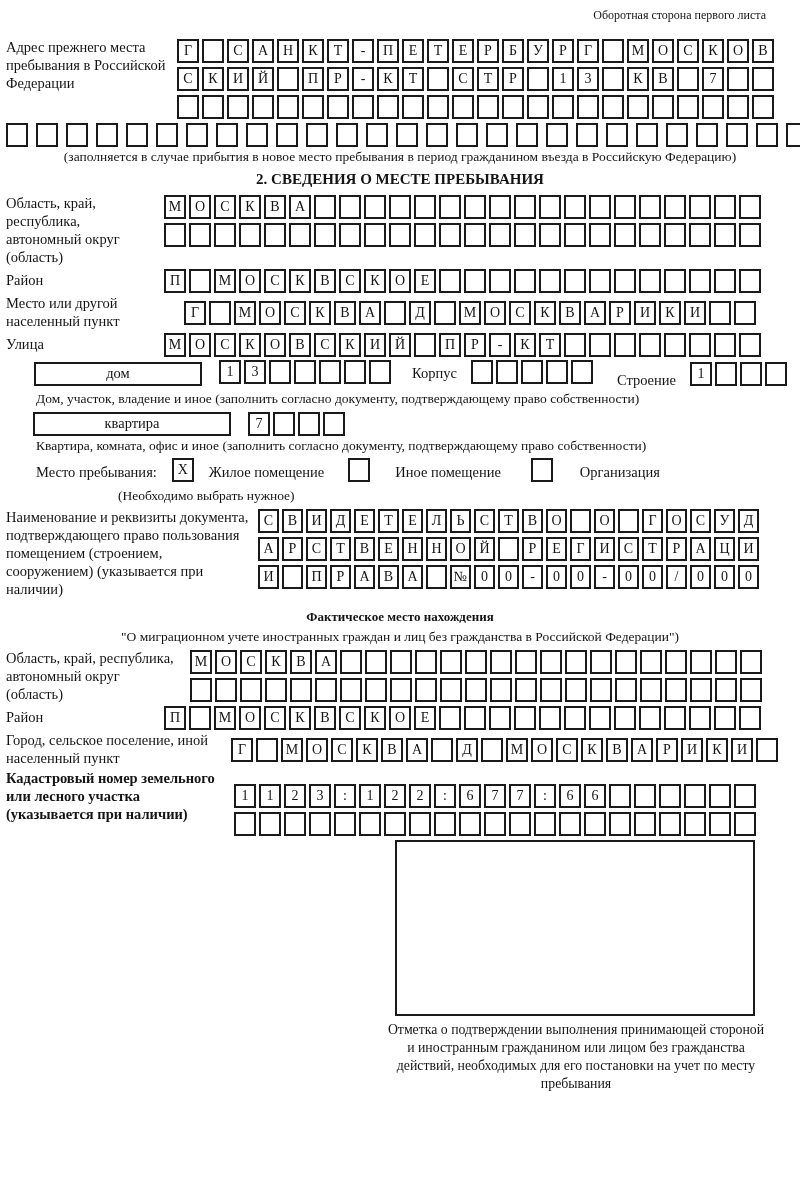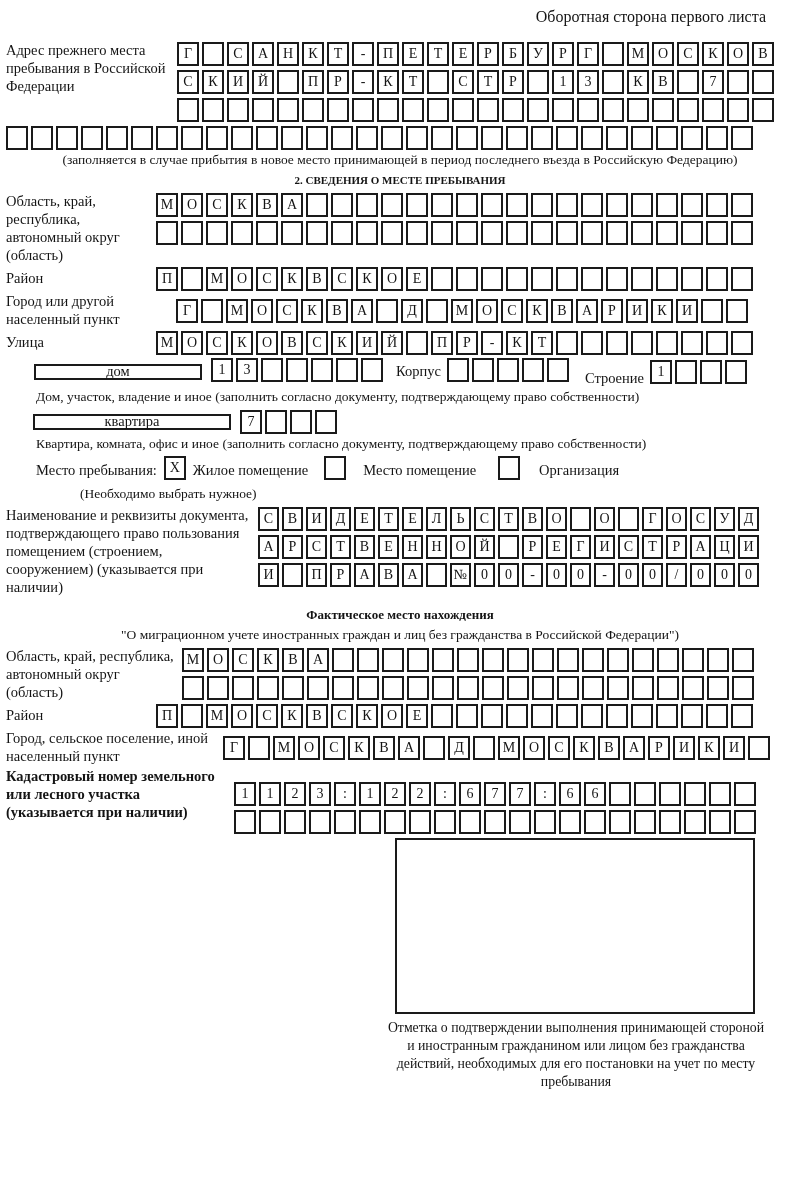--- a/index.html
+++ b/index.html
@@ -2,50 +2,50 @@
 <html><head>
 <meta charset="utf-8">
 <style>
   html,body{margin:0;padding:0;background:#e8e8e8;}
   .page{
     width:800px;height:1180px;box-sizing:border-box;margin:0 auto;
     background:#ffffff;color:#141414;
     font-family:"Liberation Serif","DejaVu Serif",serif;
     padding:8px 6px 0 6px;overflow:hidden;position:relative;
   }
-  .top-title{text-align:right;padding-right:28px;font-size:16px;margin-bottom:16px;}
+  .top-title{text-align:right;padding-right:28px;font-size:12px;margin-bottom:16px;}
   .frow{display:flex;align-items:flex-start;}
   .frow.vcenter{align-items:center;}
   .lbl{font-size:14.5px;line-height:1.24;flex:0 0 auto;box-sizing:border-box;padding-right:6px;}
   .w-prev{width:171px;}
   .w-150{width:150px;}
   .w-170{width:170px;}
   .w-176{width:176px;}
   .w-217{width:217px;}
   .w-228{width:228px;font-weight:bold;}
   .w-252{width:252px;}
   .rows{display:flex;flex-direction:column;}
   .cellrow{display:flex;gap:3px;margin-bottom:4px;}
   .cellrow:last-child{margin-bottom:0;}
   .cell{
     box-sizing:border-box;flex:0 0 auto;width:22px;height:24px;
     border:2px solid #1a1a1a;display:flex;align-items:center;justify-content:center;
     font-size:14px;background:#fff;
   }
   .t .cell{width:21px;}
   .widebox{
-    box-sizing:border-box;height:16px;border:2px solid #1a1a1a;
+    box-sizing:border-box;height:24px;border:2px solid #1a1a1a;
     display:flex;align-items:center;justify-content:center;font-size:14.5px;background:#fff;font-family:Liberation Serif, serif;
   }
   .note{font-size:13.5px;line-height:1.25;}
   .center{text-align:center;}
-  .sec-title{font-weight:bold;font-size:11px;text-align:center;margin:5px 0 7px 0;}
+  .sec-title{font-weight:bold;font-size:15px;text-align:center;margin:5px 0 7px 0;}
   .sub-title{font-weight:bold;font-size:13px;text-align:center;margin:10px 0 4px 0;}
   .inline-lbl{font-size:14.5px;}
-  .mb2{margin-bottom:2px;} .mb4{margin-bottom:4px;} .mb6{margin-bottom:6px;}
+  .mb2{margin-bottom:2px;gap:8px;} .mb4{margin-bottom:4px;} .mb6{margin-bottom:6px;}
   .stamp-box{box-sizing:border-box;width:360px;height:176px;border:2px solid #1a1a1a;margin:4px 0 0 389px;background:#fff;}
   .stamp-note{width:380px;margin:5px 0 0 380px;font-size:13.8px;line-height:1.3;text-align:center;}
 </style>
 </head>
 <body>
 
 <div class="page">
 
   <div class="top-title">Оборотная сторона первого листа</div>
 
@@ -157,21 +157,21 @@
       <span class="cell"></span>
       <span class="cell"></span>
       <span class="cell"></span>
       <span class="cell"></span>
       <span class="cell"></span>
       <span class="cell"></span>
       <span class="cell"></span>
       <span class="cell"></span>
       <span class="cell"></span>
     </div>
-  <div class="note center mb4">(заполняется в случае прибытия в новое место принимающей в период последнего въезда в Российскую Федерацию)</div>
+  <div class="note center mb4">(заполняется в случае прибытия в новое место пребывания в период гражданином въезда в Российскую Федерацию)</div>
 
   <div class="sec-title">2. СВЕДЕНИЯ О МЕСТЕ ПРЕБЫВАНИЯ</div>
 
   <div class="frow mb2">
     <div class="lbl w-150">Область, край, республика, автономный округ (область)</div>
     <div class="rows">
       <div class="cellrow">
           <span class="cell">М</span>
           <span class="cell">О</span>
           <span class="cell">С</span>
@@ -250,21 +250,21 @@
         <span class="cell"></span>
         <span class="cell"></span>
         <span class="cell"></span>
         <span class="cell"></span>
         <span class="cell"></span>
         <span class="cell"></span>
       </div>
   </div>
 
   <div class="frow vcenter mb2">
-    <div class="lbl w-170">Город или другой населенный пункт</div>
+    <div class="lbl w-170">Место или другой населенный пункт</div>
     <div class="cellrow">
         <span class="cell">Г</span>
         <span class="cell"></span>
         <span class="cell">М</span>
         <span class="cell">О</span>
         <span class="cell">С</span>
         <span class="cell">К</span>
         <span class="cell">В</span>
         <span class="cell">А</span>
         <span class="cell"></span>
@@ -357,27 +357,27 @@
 
   <div class="frow vcenter mb2" style="margin-left:30px;">
     <div class="inline-lbl">Место пребывания:</div>
     <div class="cellrow" style="margin-left:7px;">
         <span class="cell">X</span>
       </div>
     <div class="inline-lbl" style="margin-left:7px;">Жилое помещение</div>
     <div class="cellrow" style="margin-left:16px;">
         <span class="cell"></span>
       </div>
-    <div class="inline-lbl" style="margin-left:17px;">Место помещение</div>
+    <div class="inline-lbl" style="margin-left:17px;">Иное помещение</div>
     <div class="cellrow" style="margin-left:22px;">
         <span class="cell"></span>
       </div>
     <div class="inline-lbl" style="margin-left:19px;">Организация</div>
   </div>
-  <div class="note mb4" style="margin-left:74px;">(Необходимо выбрать нужное)</div>
+  <div class="note mb4" style="margin-left:112px;">(Необходимо выбрать нужное)</div>
 
   <div class="frow mb6" style="margin-top:4px;">
     <div class="lbl w-252">Наименование и реквизиты документа, подтверждающего право пользования помещением (строением, сооружением) (указывается при наличии)</div>
     <div class="rows t">
       <div class="cellrow">
           <span class="cell">С</span>
           <span class="cell">В</span>
           <span class="cell">И</span>
           <span class="cell">Д</span>
           <span class="cell">Е</span>

